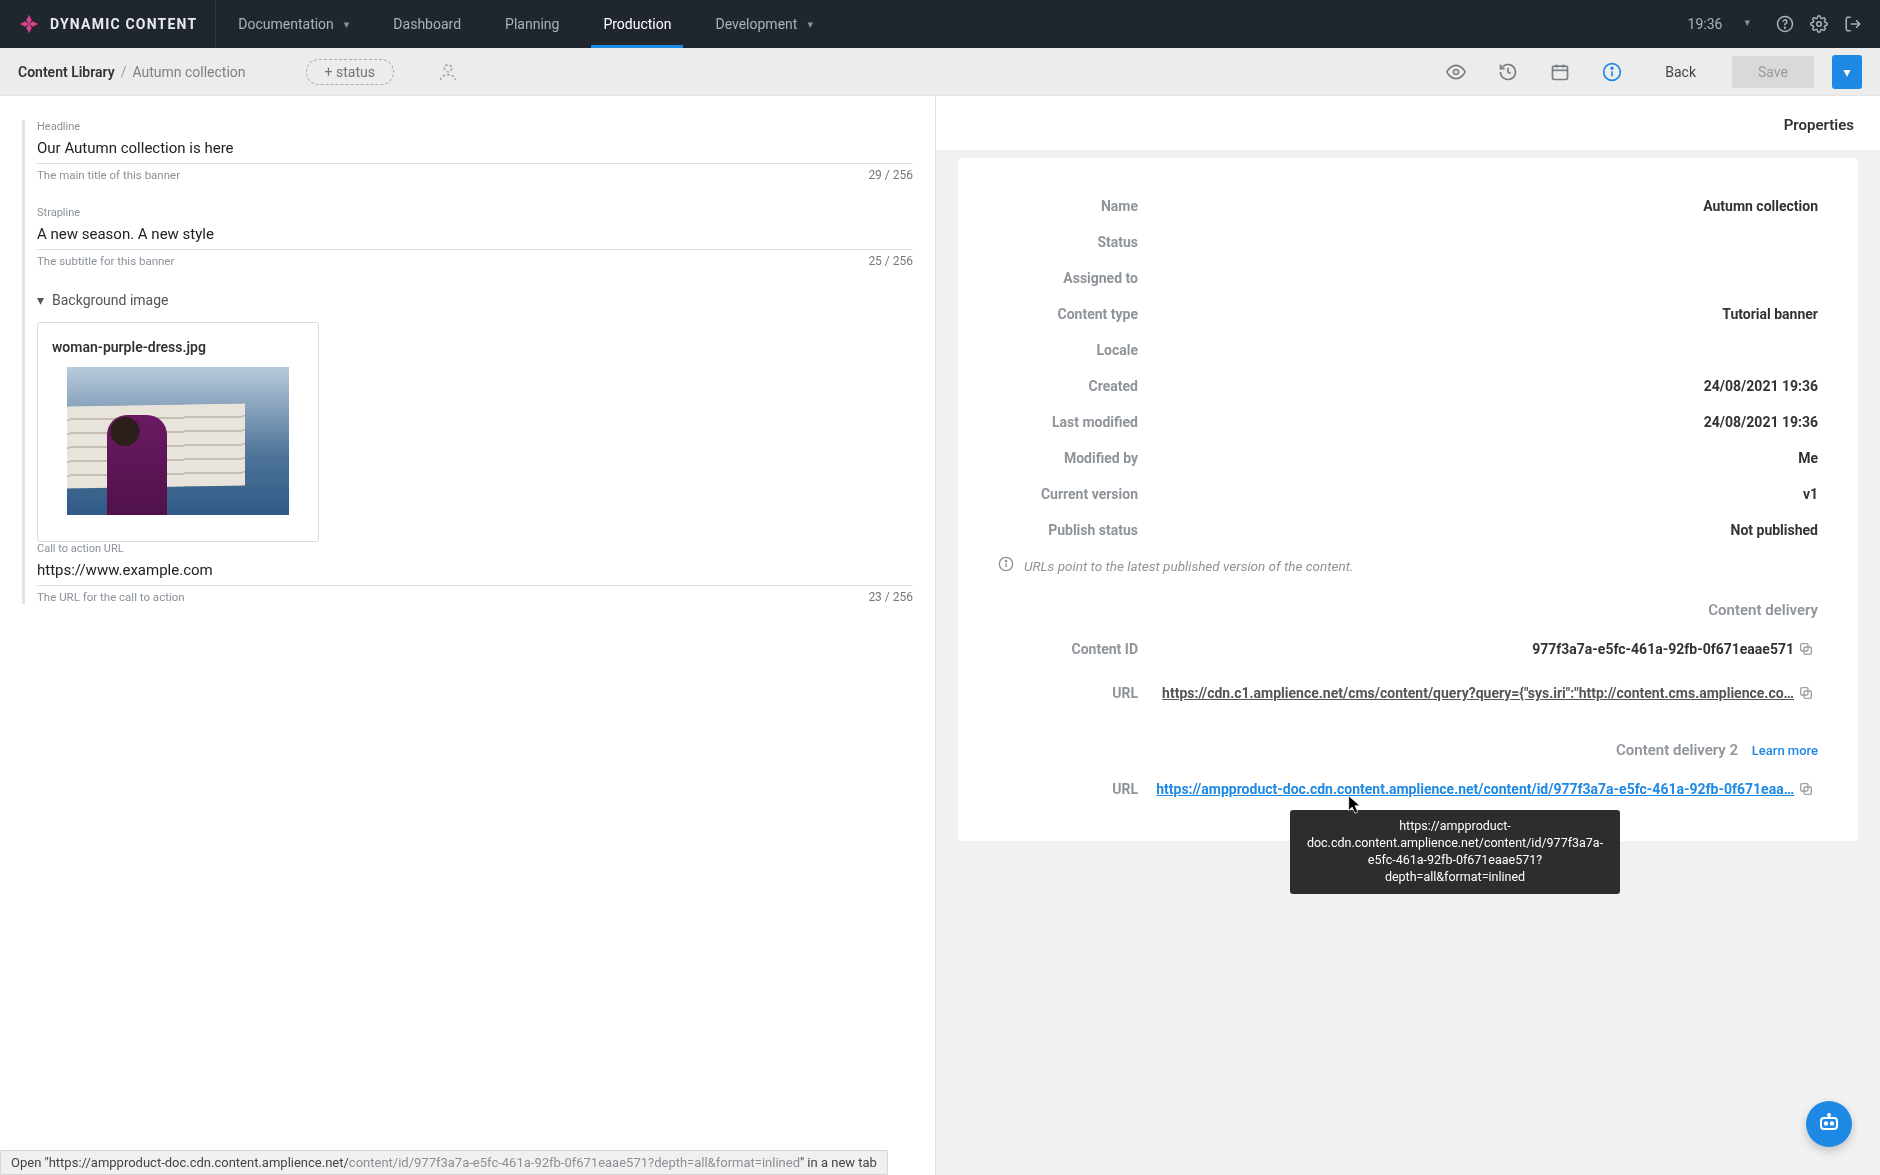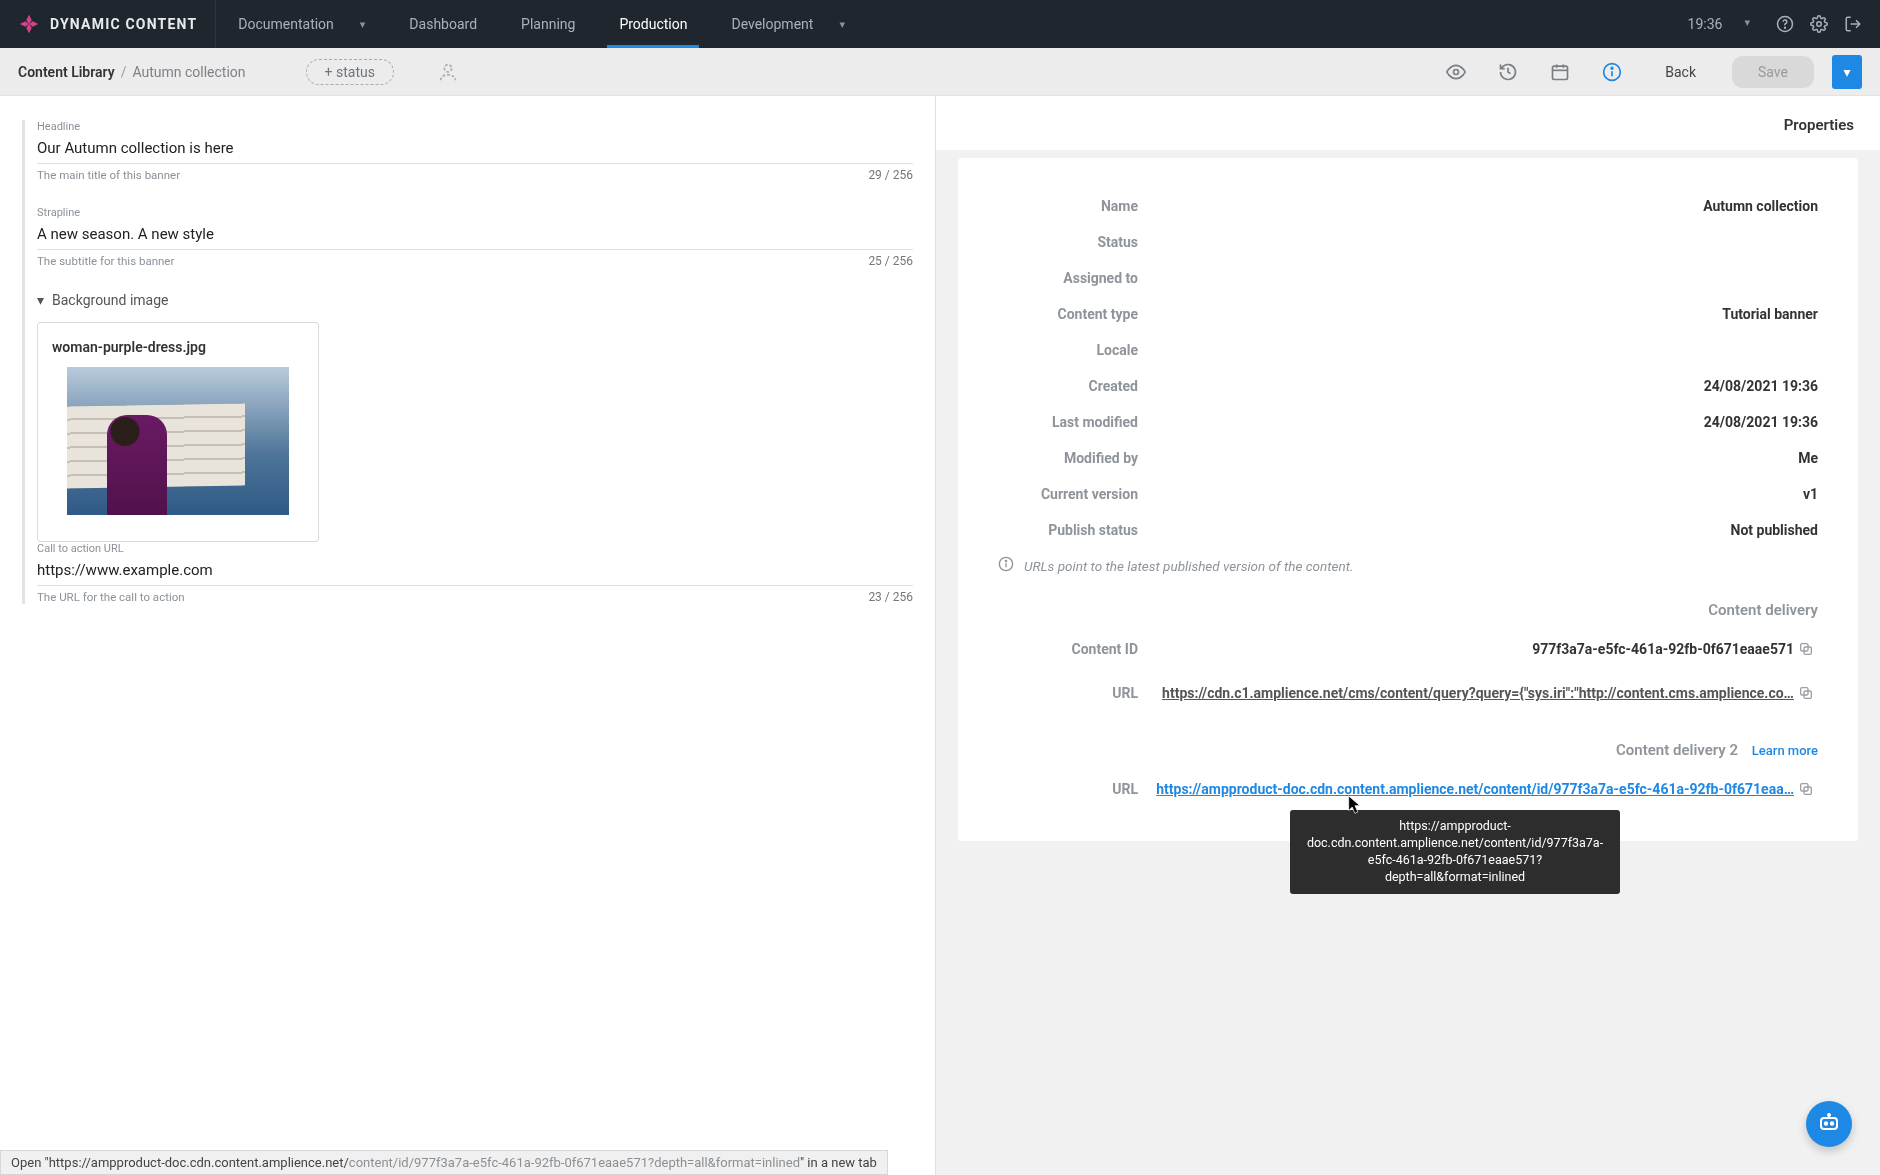--- a/index.html
+++ b/index.html
@@ -3,40 +3,40 @@
 <meta charset="utf-8">
 <style>
   * { box-sizing: border-box; margin: 0; padding: 0; }
   html, body { width: 1880px; height: 1175px; font-family: -apple-system, BlinkMacSystemFont, "Segoe UI", Roboto, Arial, sans-serif; color: #333; background: #fff; overflow: hidden; }
   
   .topnav { height: 48px; background: #1f262e; display: flex; align-items: center; color: #c9ced3; font-size: 14px; }
   .brand { display: flex; align-items: center; gap: 10px; padding: 0 18px; height: 100%; border-right: 1px solid #2c343d; }
   .brand-logo { width: 22px; height: 22px; display: inline-flex; align-items: center; justify-content: center; }
   .brand-text { font-weight: 700; letter-spacing: 1.2px; font-size: 14px; color: #e7ebef; }
   .navgroup { display: flex; align-items: center; height: 100%; }
-  .navitem { padding: 0 22px; height: 100%; display: flex; align-items: center; gap: 26px; cursor: pointer; color: #aab1b8; position: relative; }
+  .navitem { padding: 0 22px; height: 100%; display: flex; align-items: center; gap: 10px; cursor: pointer; color: #aab1b8; position: relative; }
   .navitem.active { color: #fff; }
   .navitem.active::after { content:""; position:absolute; left:10px; right:10px; bottom:0; height:3px; background:#1e88e5; }
   .chev { font-size: 11px; color:#8a9199; }
   .nav-spacer { flex: 1; }
   .clock { padding: 0 18px; color:#aab1b8; display:flex; gap:22px; }
   .icon-btn { width: 34px; height: 34px; display:flex; align-items:center; justify-content:center; color:#aab1b8; cursor:pointer; }
   
   .subhead { height: 48px; background:#ececec; display:flex; align-items:center; padding:0 18px; font-size:14px; color:#3d3d3d; border-bottom:1px solid #e3e3e3; }
   .crumb-root { font-weight:600; color:#333; }
   .crumb-sep { color:#9aa0a6; margin:0 6px; }
   .crumb-leaf { color:#7d8288; }
   .status-chip { margin-left: 60px; border:1.5px dashed #a6acb3; border-radius:16px; padding:4px 18px; color:#6f757c; cursor:pointer; }
   .user-ghost { width:28px; height:28px; margin-left: 40px; display:inline-flex; align-items:center; justify-content:center; color:#a6acb3; cursor:pointer; }
   .sub-spacer { flex:1; }
   .sub-actions { display:flex; align-items:center; gap:18px; }
   .sub-actions .icon-btn { color:#7a7f85; }
   .info-active svg { color:#1e88e5; }
   .back-btn { padding:6px 18px; color:#444; cursor:pointer; border-radius:3px; }
-  .save-btn { padding:8px 26px; background:#d9d9d9; color:#9a9a9a; border-radius:11px; }
+  .save-btn { padding:8px 26px; background:#d9d9d9; color:#9a9a9a; border-radius:0; }
   .save-drop { width:30px; height:34px; background:#1e88e5; color:#fff; display:flex; align-items:center; justify-content:center; border-radius:3px; cursor:pointer; }
   
   .main { display:flex; height: calc(1175px - 42px - 48px); }
   .left { width: 936px; border-right:1px solid #e1e1e1; padding: 20px 22px 0 22px; overflow:auto; position:relative; }
   .right { flex:1; background:#fff;text-align:right; }
   .right-head { padding: 20px 26px 16px 26px; font-size:15px; font-weight:600; color:#333; }
   .right-body { padding: 8px 22px 20px 22px; }
   .panel-card { background:#fff; border-radius:4px; padding: 30px 40px; }
   .right { background:#f1f1f1; }
   .right-body { background:#f1f1f1; }

